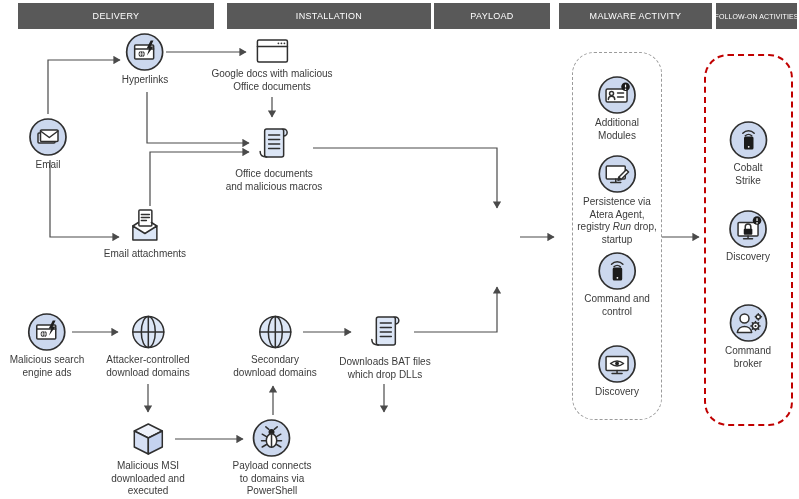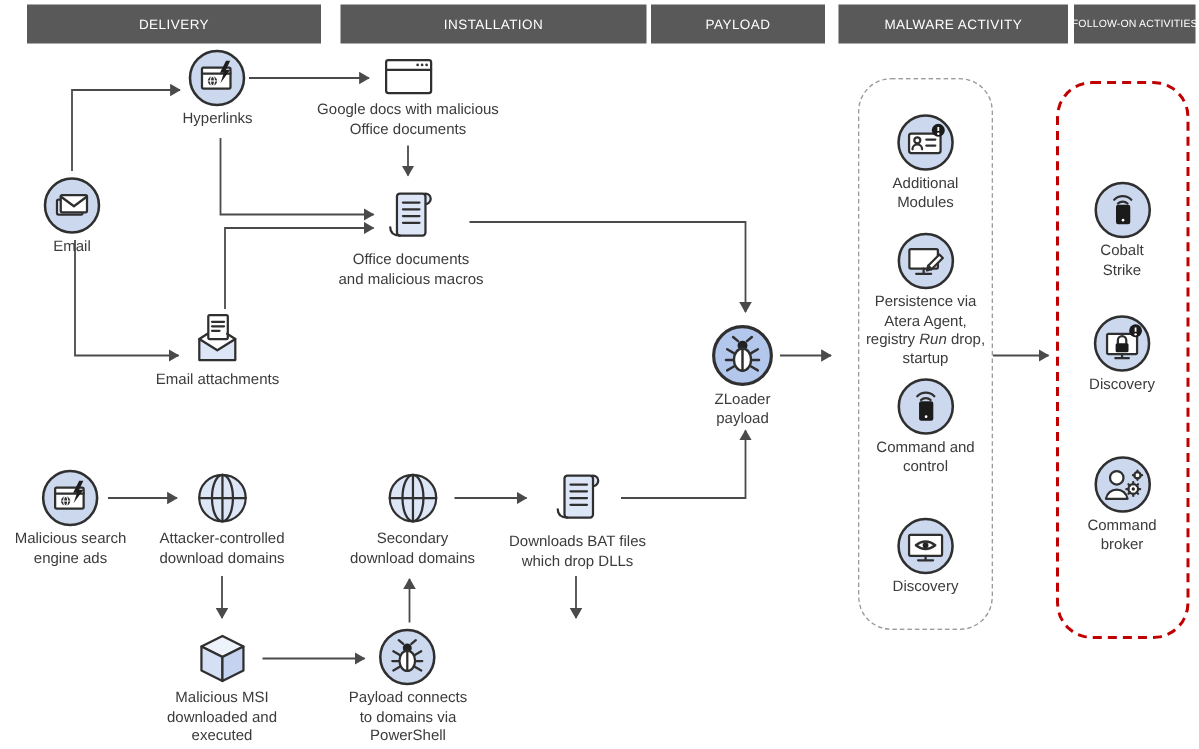--- a/index.html
+++ b/index.html
@@ -200,32 +200,20 @@
       <path class="ink" d="M15,18.7 L10.7,16.2 M14.7,22.7 L10,22.7 M15,26.5 L10.7,29 M25,18.7 L29.3,16.2 M25.3,22.7 L30,22.7 M25,26.5 L29.3,29" fill="none" stroke-width="1.3"></path>
       <ellipse class="ink" cx="20" cy="22.5" rx="5.2" ry="6.8" fill="#fff" stroke-width="1.6"></ellipse>
       <line class="ink" x1="20" y1="15.7" x2="20" y2="29.3" stroke-width="1.3"></line>
     </svg>
     <div class="lbl">Payload connects
 to domains via
 PowerShell</div>
   </div>
 
 
-  <div class="node" style="left:495px;top:215px">
-    <svg width="44" height="44" viewBox="0 0 40 40">
-      <circle class="zbg" cx="20" cy="20" r="17.5"></circle>
-      <circle cx="20" cy="14" r="3" fill="#222"></circle>
-      <path class="ink" d="M17.3,11.3 L14.3,8.8 M22.7,11.3 L25.7,8.8" fill="none" stroke-width="1.3"></path>
-      <path class="ink" d="M15,18.7 L10.7,16.2 M14.7,22.7 L10,22.7 M15,26.5 L10.7,29 M25,18.7 L29.3,16.2 M25.3,22.7 L30,22.7 M25,26.5 L29.3,29" fill="none" stroke-width="1.3"></path>
-      <ellipse class="ink" cx="20" cy="22.5" rx="5.2" ry="6.8" fill="#fff" stroke-width="1.6"></ellipse>
-      <line class="ink" x1="20" y1="15.7" x2="20" y2="29.3" stroke-width="1.3"></line>
-    </svg>
-    <div class="lbl">ZLoader
-payload</div>
-  </div>
 
   <div class="node" style="left:617px;top:75px">
     <svg width="40" height="40" viewBox="0 0 40 40">
       <circle class="cbg" cx="20" cy="20" r="18"></circle>
       <rect class="ink" x="9" y="14" width="21" height="13" rx="1.5" fill="#fff"></rect>
       <circle class="ink" cx="14.5" cy="18.5" r="2" fill="none" stroke-width="1.2"></circle>
       <path class="ink" d="M11.3,24.5 a3.2,3.2 0 0 1 6.4,0" fill="none" stroke-width="1.2"></path>
       <line class="ink" x1="20.5" y1="18" x2="26.5" y2="18" stroke-width="1.2"></line>
       <line class="ink" x1="20.5" y1="22" x2="26.5" y2="22" stroke-width="1.2"></line>
       <circle cx="28.5" cy="11.8" r="4.3" fill="#1b1b1b"></circle>

